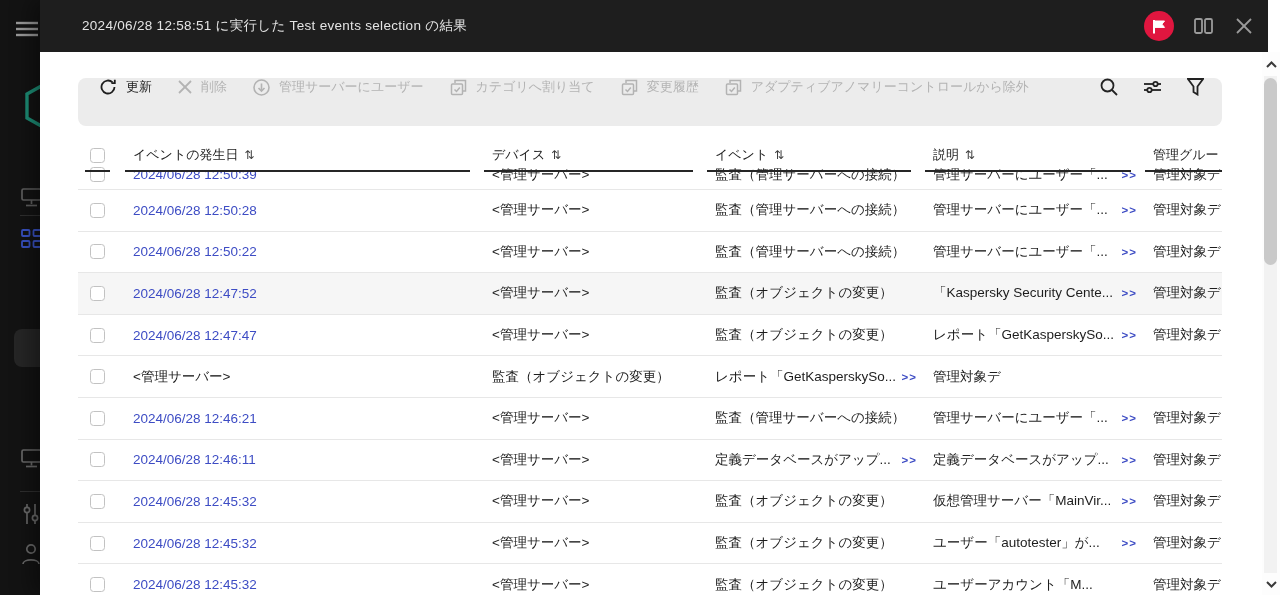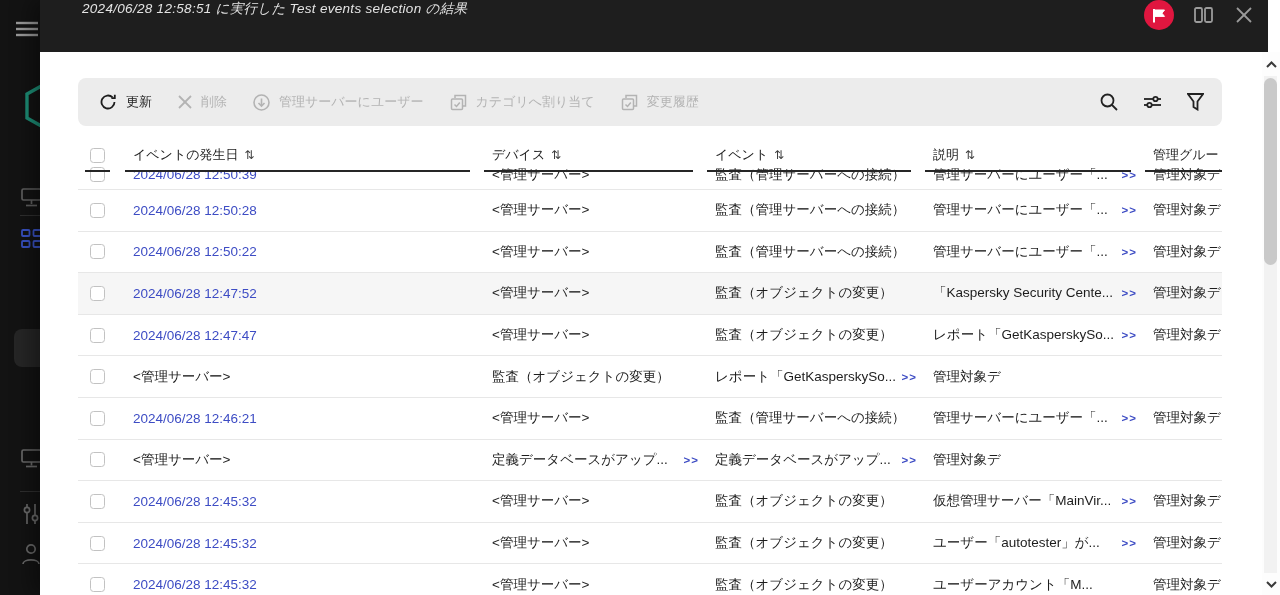--- a/index.html
+++ b/index.html
@@ -12,36 +12,36 @@
              background:#131313; overflow:hidden; z-index:1; }
   .sb-item { position:absolute; color:#8f8f8f; }
   .sb-sel-bg { position:absolute; left:14px; top:329px; width:34px; height:38px;
                background:#262626; border-radius:8px; }
   .sb-divider { position:absolute; left:20px; width:22px; height:1px; background:#2f2f2f; }
 
   
   .modal { position:absolute; left:40px; top:0; width:1240px; height:595px;
            background:#ffffff; z-index:2; box-shadow:-8px 0 20px rgba(0,0,0,.4); }
   .modal-header { position:absolute; left:0; top:0; right:12px; height:52px;
-                  background:#1e1e1e; display:flex; align-items:flex-start;
-                  padding:0 12px 0 42px;font-style:italic; }
+                  background:#1e1e1e; display:flex; align-items:center;
+                  padding:0 12px 0 42px; }
   .modal-title { flex:1; color:#e4e4e4; font-size:13.5px; letter-spacing:.3px;
                  white-space:nowrap; overflow:hidden; }
   .header-actions { display:flex; align-items:center; gap:17px; }
   .flag-badge { width:30px; height:30px; border-radius:50%; background:#e0163f;
                 display:flex; align-items:center; justify-content:center; cursor:pointer; }
   .hdr-icon { color:#9b9b9b; display:flex; align-items:center; justify-content:center;
               width:24px; height:24px; cursor:pointer; }
 
   .modal-body { position:absolute; left:0; top:52px; right:18px; bottom:0;
                 background:#fff; overflow:hidden; }
 
   
   .toolbar { position:absolute; left:38px; top:26px; width:1144px; height:48px;
-             background:#ececec; border-radius:8px; display:flex; align-items:center;
+             background:#ececec; border-radius:8px; display:flex; align-items:flex-start;
              padding:0 18px 0 22px; gap:26px; }
   .tb-btn { display:flex; align-items:center; gap:9px; font-size:13px; color:#1d1d1d;
             white-space:nowrap; cursor:pointer; }
   .tb-btn.disabled { color:#b3b3b3; cursor:default; }
   .tb-btn svg { flex:0 0 auto; }
   .tb-right { margin-left:auto; display:flex; align-items:center; gap:25px; color:#222; }
   .tb-right .tb-icon { cursor:pointer; display:flex; }
 
   
   .etable { position:absolute; left:38px; top:74px; width:1144px; }
@@ -225,20 +225,30 @@
         </div>
         <div class="tb-btn disabled">
           <svg width="17" height="17" viewBox="0 0 17 17">
               <g fill="none" stroke="currentColor" stroke-width="1.5">
                 <path d="M5 4 V1.5 H15.5 V12 H13"></path>
                 <rect x="1.5" y="5" width="11" height="10.5" rx="1"></rect>
                 <path d="M4.5 10.5 L6.5 12.5 L9.8 8.5"></path>
               </g>
             </svg>
           <span>変更履歴</span>
+        </div>
+        <div class="tb-btn disabled">
+          <svg width="17" height="17" viewBox="0 0 17 17">
+              <g fill="none" stroke="currentColor" stroke-width="1.5">
+                <path d="M5 4 V1.5 H15.5 V12 H13"></path>
+                <rect x="1.5" y="5" width="11" height="10.5" rx="1"></rect>
+                <path d="M4.5 10.5 L6.5 12.5 L9.8 8.5"></path>
+              </g>
+            </svg>
+          <span>アダプティブアノマリーコントロールから除外</span>
         </div>
         <div class="tb-right">
           <span class="tb-icon">
             <svg width="18" height="18" viewBox="0 0 18 18">
                 <g fill="none" stroke="currentColor" stroke-width="1.8">
                   <circle cx="7.5" cy="7.5" r="6"></circle>
                   <line x1="12" y1="12" x2="17" y2="17"></line>
                 </g>
               </svg>
           </span>
@@ -442,20 +452,23 @@
     <div class="cell">
       <span class="cell-text">管理対象デ</span>
     </div>
   </div>
 
   <div class="trow grid">
     <div class="cell cell-check">
       <span class="checkbox"></span>
     </div>
     <div class="cell">
+      <a class="date-link">2024/06/28 12:46:11</a>
+    </div>
+    <div class="cell">
       <span class="cell-text">&lt;管理サーバー&gt;</span>
     </div>
     <div class="cell">
       <span class="cell-text">定義データベースがアップ...</span>
       <a class="more-link">&gt;&gt;</a>
     </div>
     <div class="cell">
       <span class="cell-text">定義データベースがアップ...</span>
       <a class="more-link">&gt;&gt;</a>
     </div>

